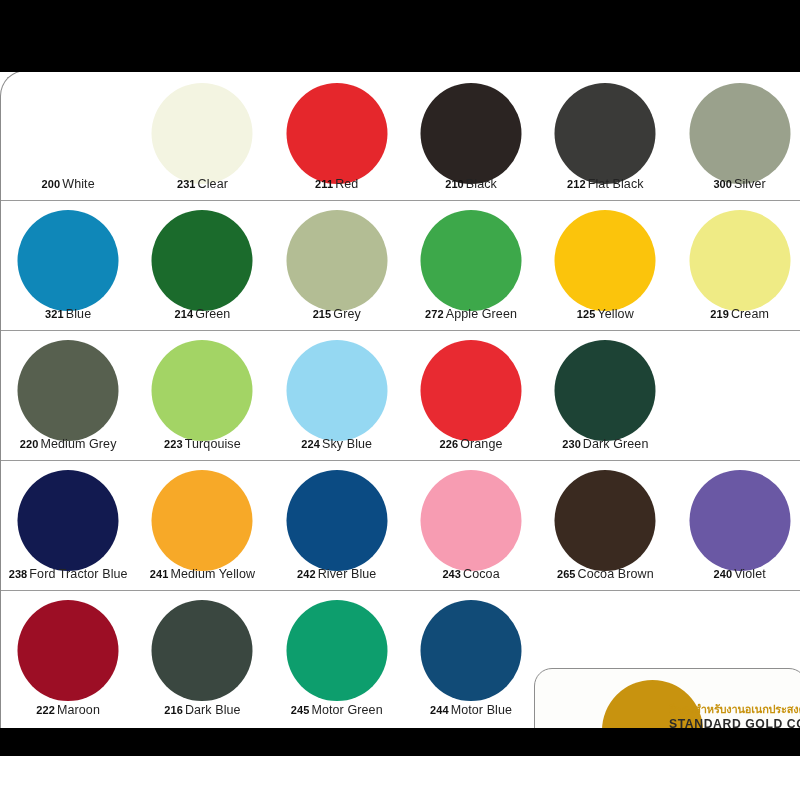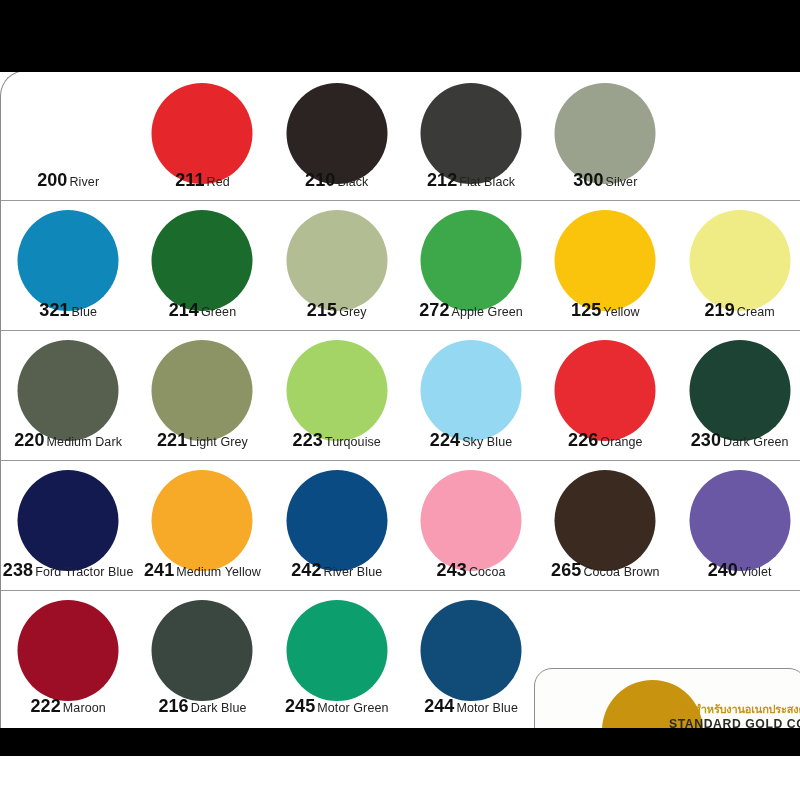--- a/index.html
+++ b/index.html
@@ -101,21 +101,21 @@
     right: 0;
     bottom: 9px;
     text-align: center;
     font-size: 12.5px;
     color: #1a1a1a;
     white-space: nowrap;
     letter-spacing: 0.1px;
   }
   .swatch-code {
     font-weight: bold;
-    font-size: 18px;
+    font-size: 11px;
     color: #111111;
   }
   .swatch-name {
     font-weight: normal;
     color: #232323;
     margin-left: 2px;
   }
 
   
   .swatch-dot.is-white {
@@ -165,21 +165,25 @@
   }
 </style>
 </head>
 <body>
 
 <div id="chart-card">
   <div id="swatch-grid">
       <div class="swatch-row first-row">
         <div class="swatch-cell">
           <div class="swatch-dot is-white" style="background: rgb(255, 255, 255);"></div>
-          <div class="swatch-label"><span class="swatch-code">200</span><span class="swatch-name">River</span></div>
+          <div class="swatch-label"><span class="swatch-code">200</span><span class="swatch-name">White</span></div>
+        </div>
+        <div class="swatch-cell">
+          <div class="swatch-dot" style="background: rgb(243, 244, 225);"></div>
+          <div class="swatch-label"><span class="swatch-code">231</span><span class="swatch-name">Clear</span></div>
         </div>
         <div class="swatch-cell">
           <div class="swatch-dot" style="background: rgb(229, 39, 44);"></div>
           <div class="swatch-label"><span class="swatch-code">211</span><span class="swatch-name">Red</span></div>
         </div>
         <div class="swatch-cell">
           <div class="swatch-dot" style="background: rgb(43, 36, 34);"></div>
           <div class="swatch-label"><span class="swatch-code">210</span><span class="swatch-name">Black</span></div>
         </div>
         <div class="swatch-cell">
@@ -213,25 +217,21 @@
           <div class="swatch-label"><span class="swatch-code">125</span><span class="swatch-name">Yellow</span></div>
         </div>
         <div class="swatch-cell">
           <div class="swatch-dot" style="background: rgb(239, 235, 133);"></div>
           <div class="swatch-label"><span class="swatch-code">219</span><span class="swatch-name">Cream</span></div>
         </div>
       </div>
       <div class="swatch-row">
         <div class="swatch-cell">
           <div class="swatch-dot" style="background: rgb(87, 96, 79);"></div>
-          <div class="swatch-label"><span class="swatch-code">220</span><span class="swatch-name">Medium Dark</span></div>
-        </div>
-        <div class="swatch-cell">
-          <div class="swatch-dot" style="background: rgb(140, 148, 102);"></div>
-          <div class="swatch-label"><span class="swatch-code">221</span><span class="swatch-name">Light Grey</span></div>
+          <div class="swatch-label"><span class="swatch-code">220</span><span class="swatch-name">Medium Grey</span></div>
         </div>
         <div class="swatch-cell">
           <div class="swatch-dot" style="background: rgb(163, 212, 101);"></div>
           <div class="swatch-label"><span class="swatch-code">223</span><span class="swatch-name">Turqouise</span></div>
         </div>
         <div class="swatch-cell">
           <div class="swatch-dot" style="background: rgb(149, 216, 242);"></div>
           <div class="swatch-label"><span class="swatch-code">224</span><span class="swatch-name">Sky Blue</span></div>
         </div>
         <div class="swatch-cell">

